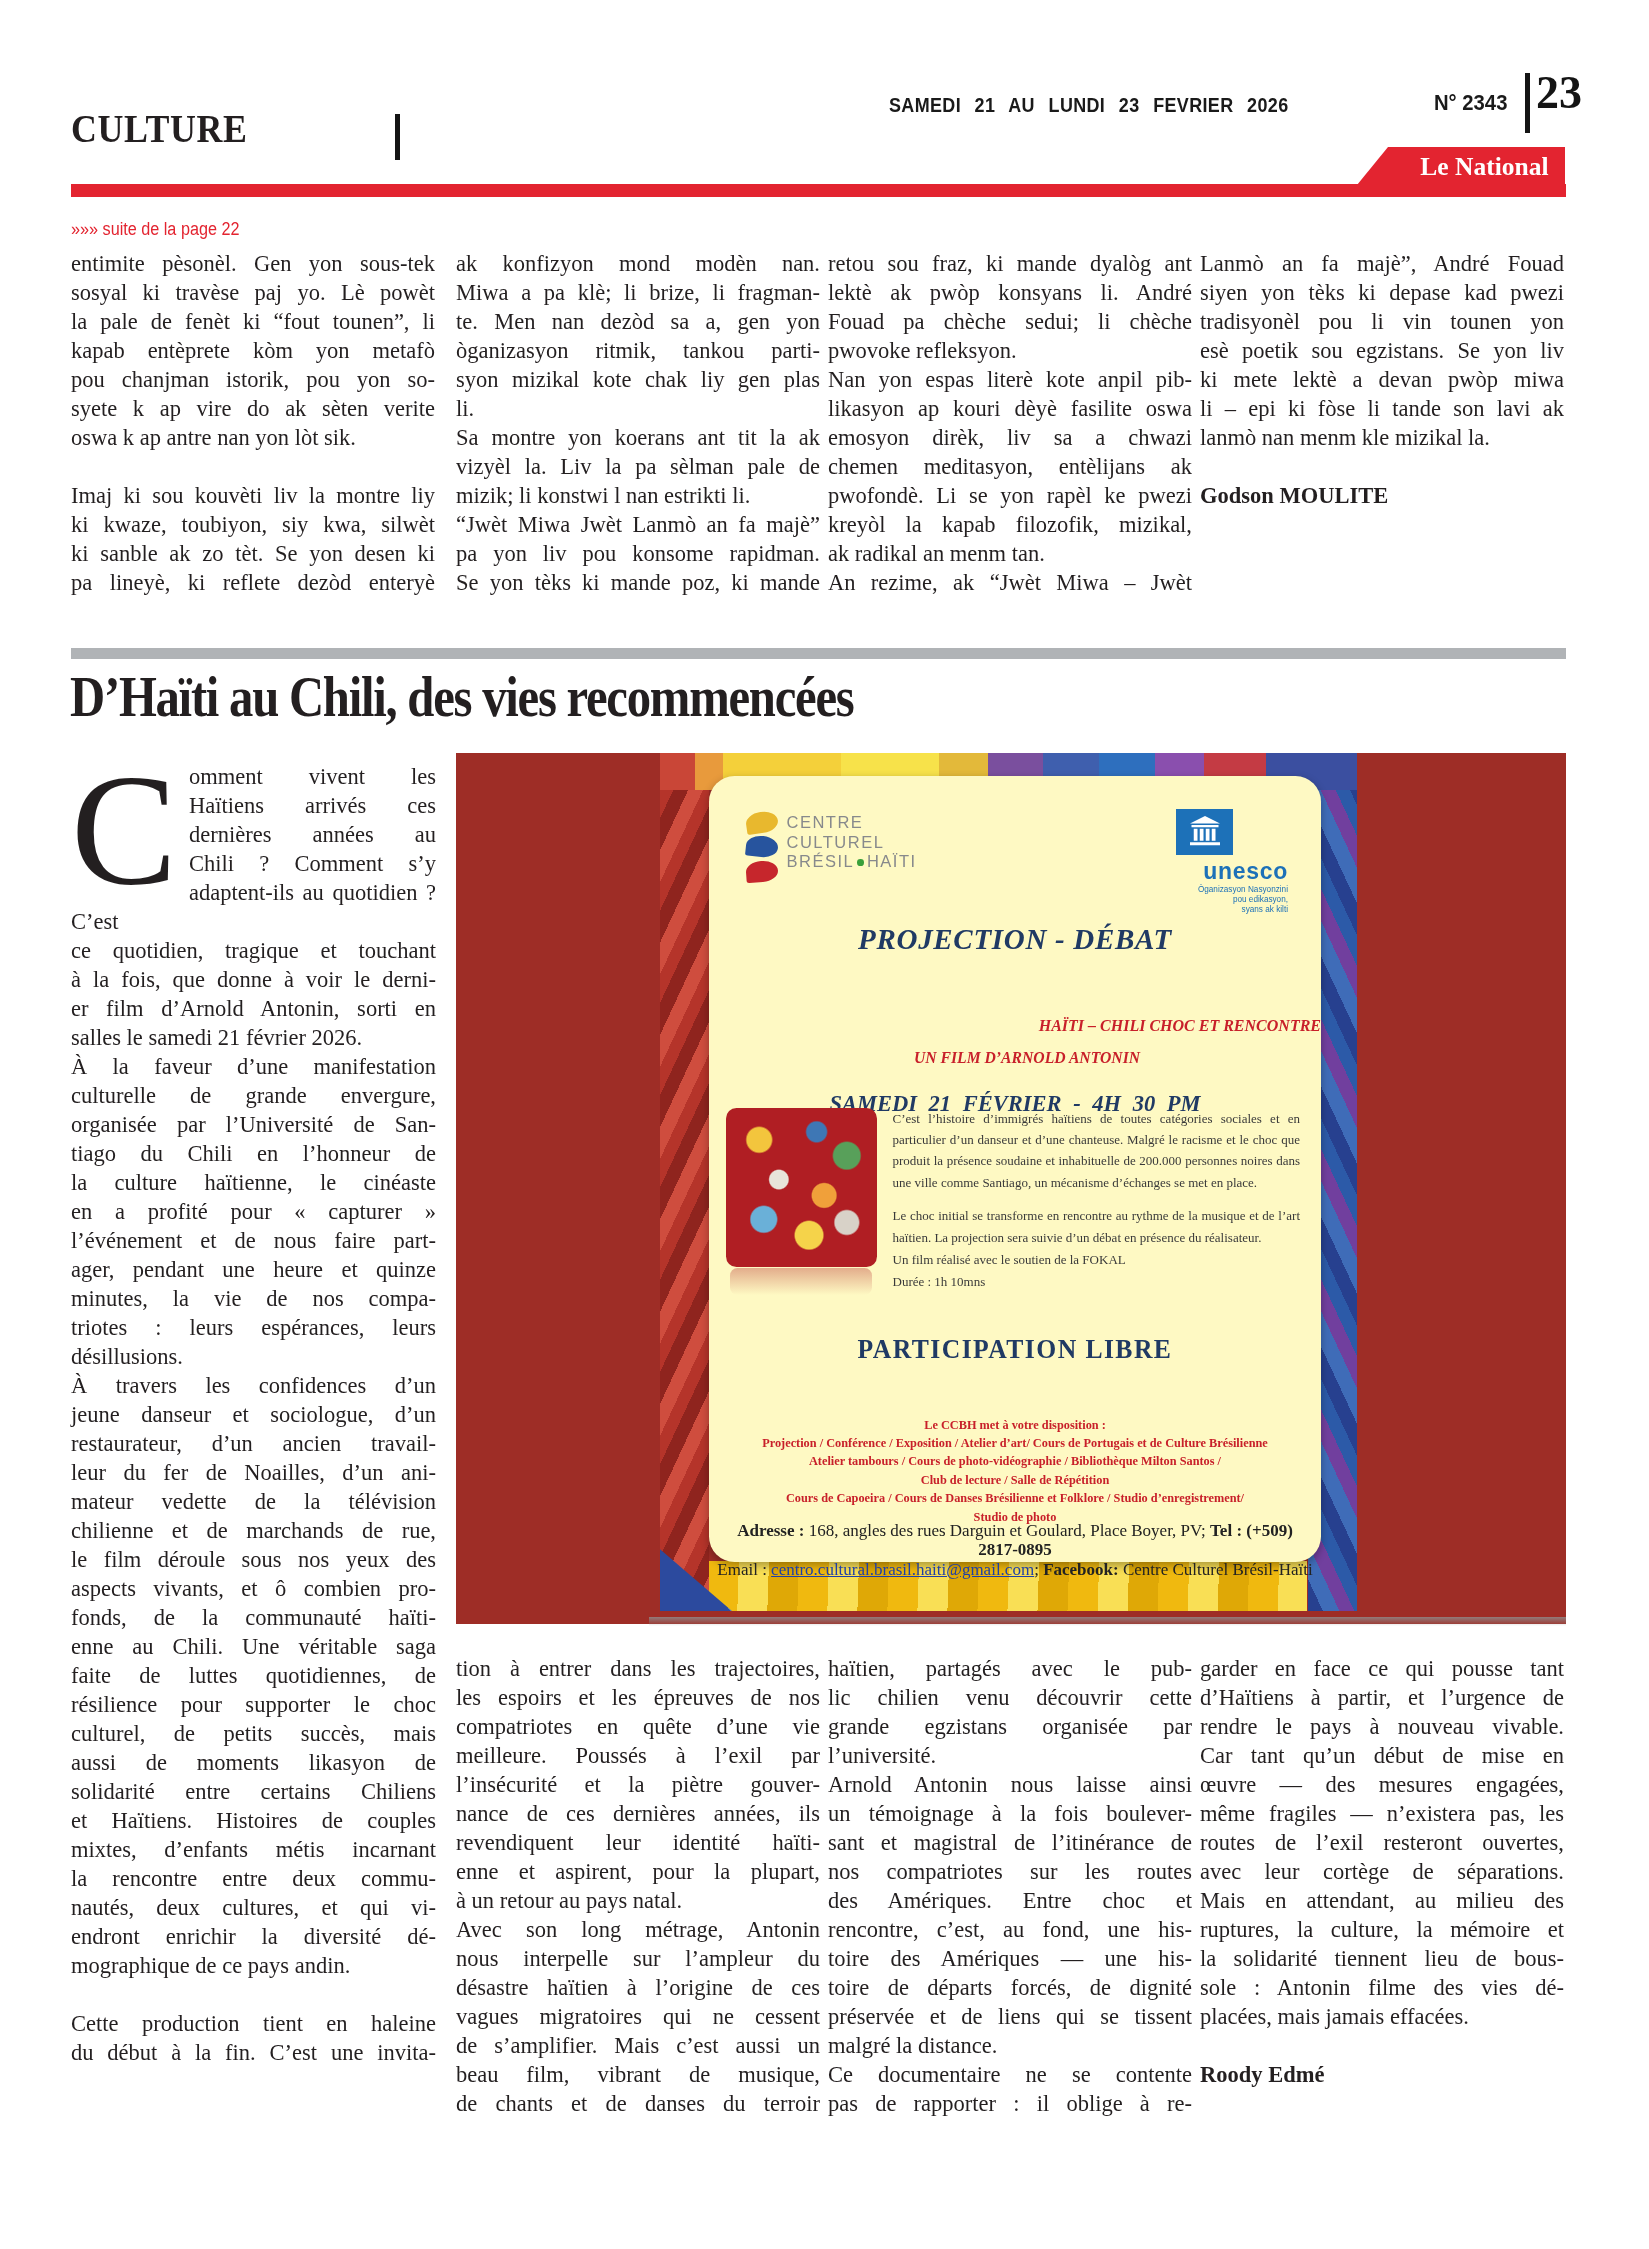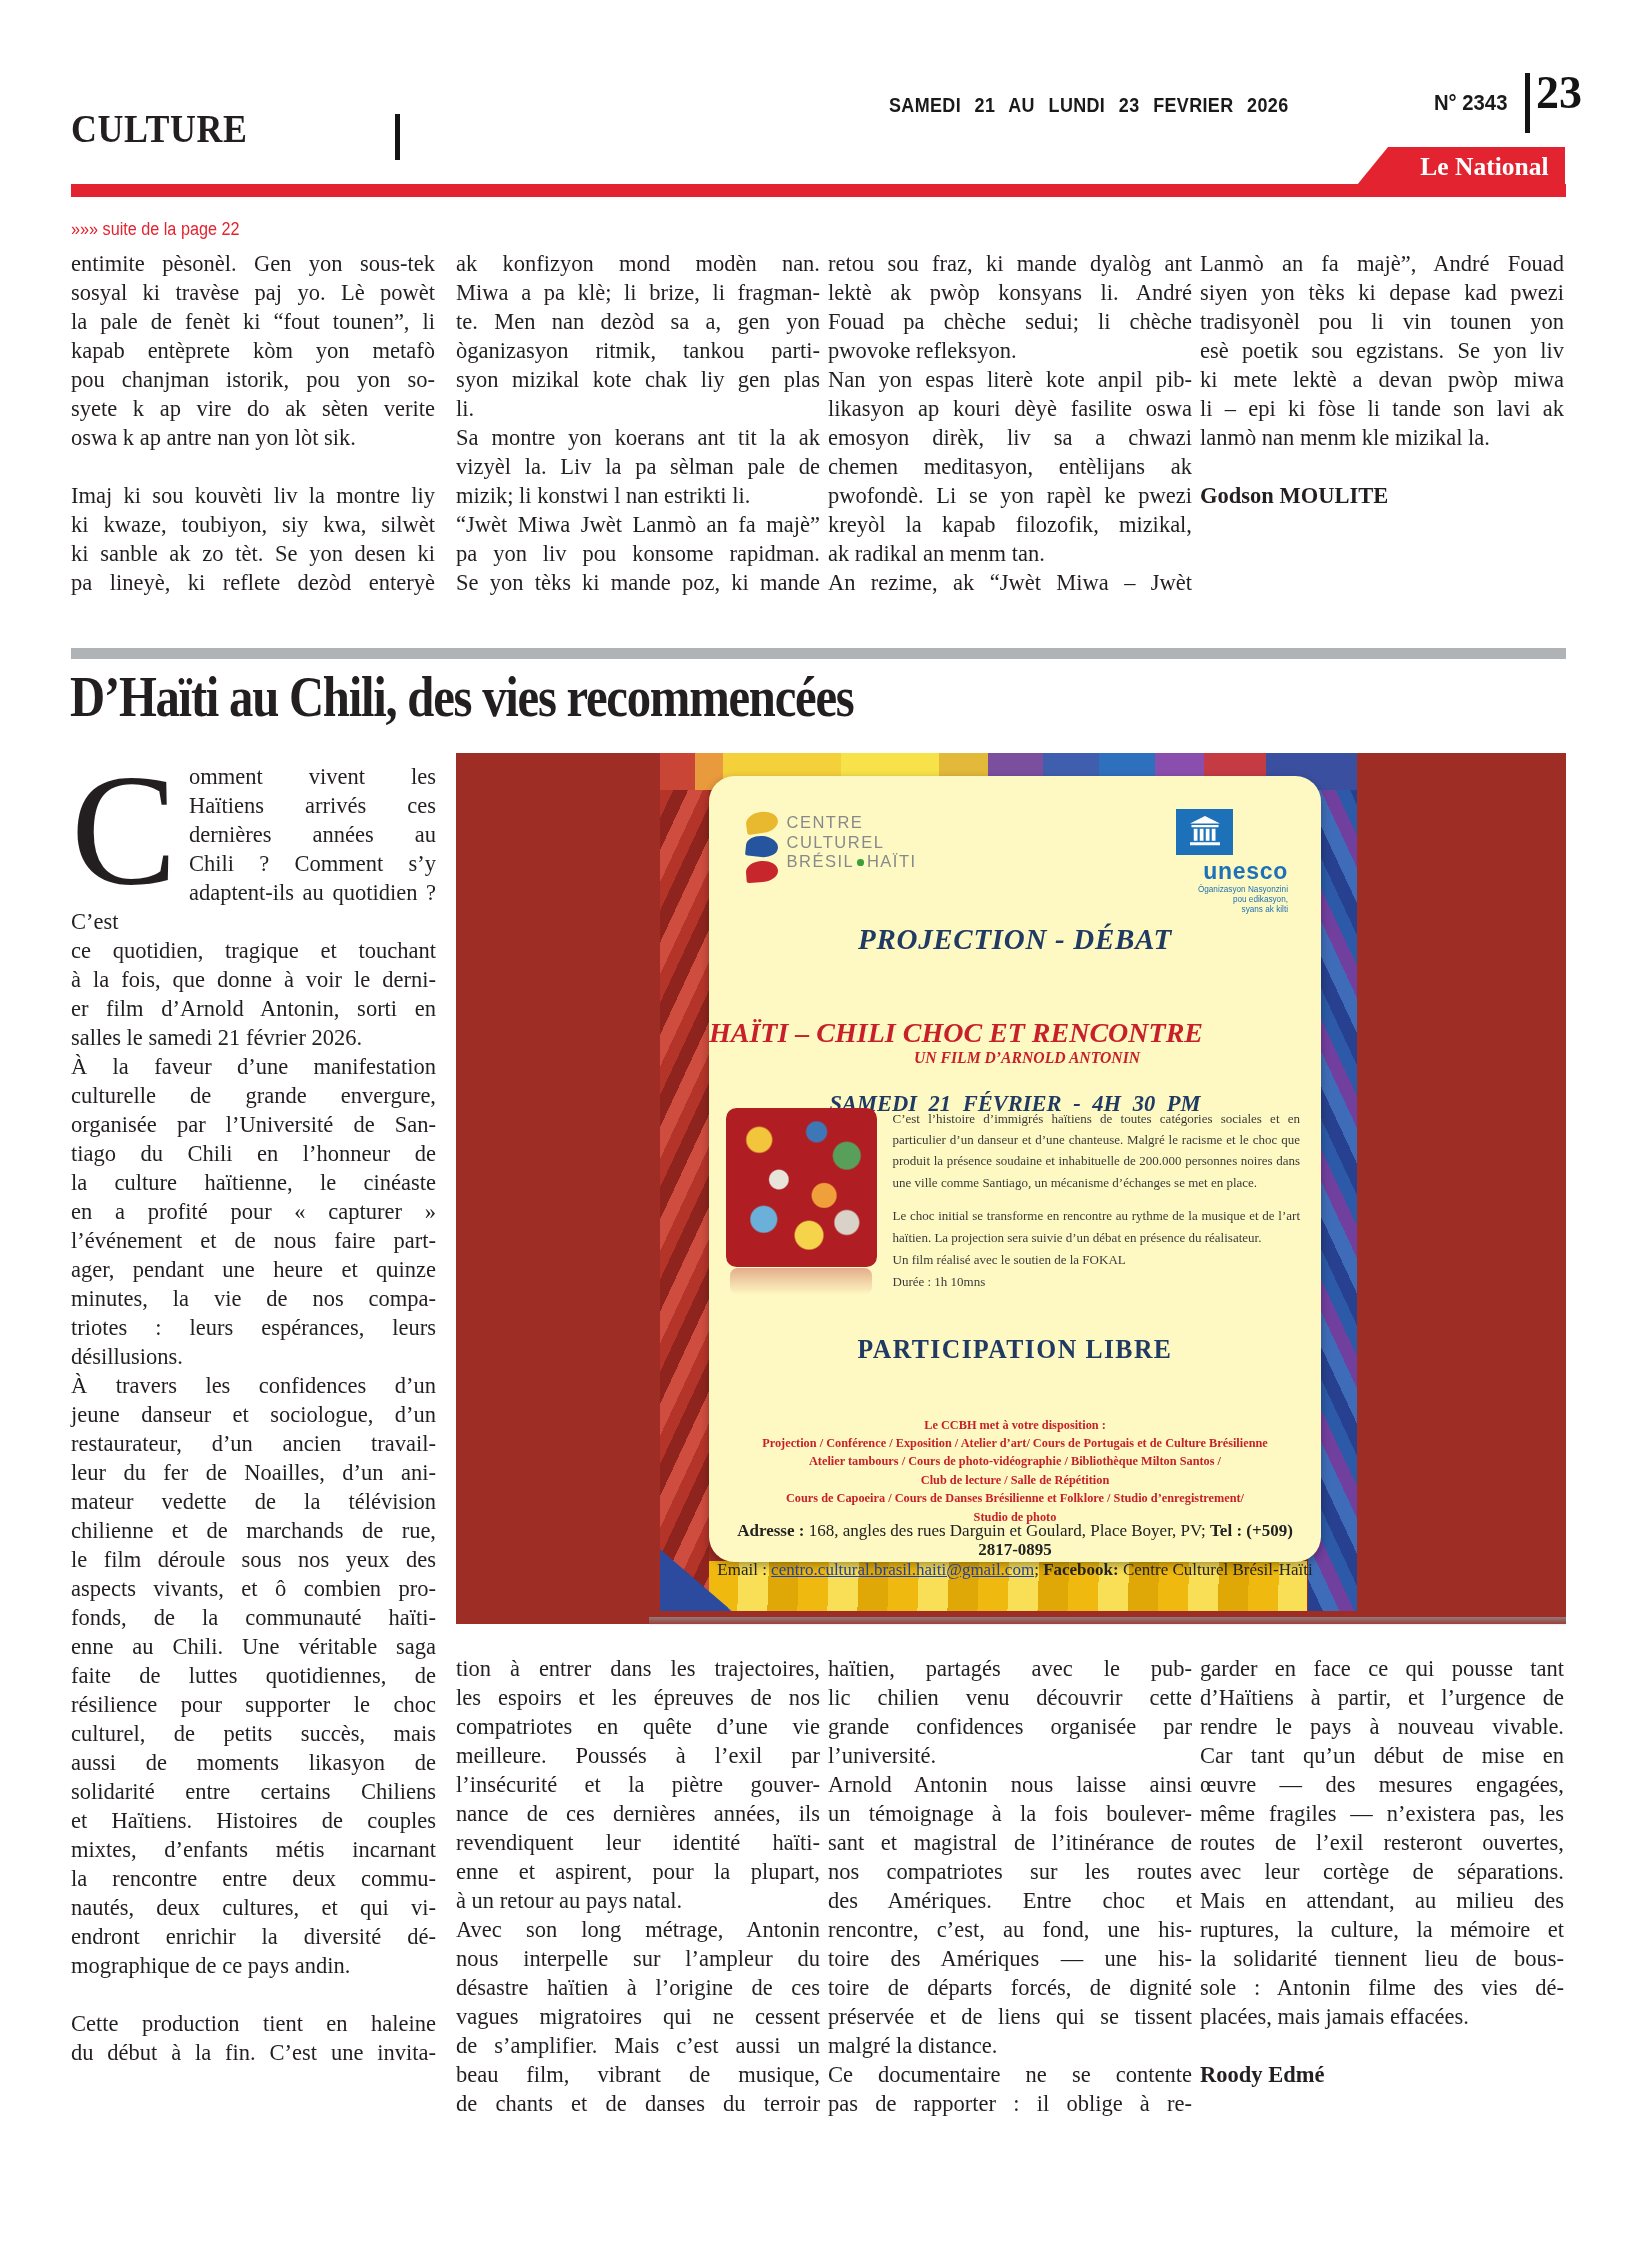--- a/index.html
+++ b/index.html
@@ -80,22 +80,22 @@
              letter-spacing:1.5px;color:#87898c;padding-top:4.5px;}
   .greendot{display:inline-block;width:6.7px;height:6.7px;border-radius:50%;background:#3aa03a;margin:0 3px 1.5px 3px;}
   .unesco{width:127px;text-align:right;}
   .unesco-box{width:57px;height:46px;background:#1d71b8;margin-left:15px;display:flex;align-items:center;justify-content:center;}
   .unesco-word{font-family:"Liberation Sans","DejaVu Sans",sans-serif;font-weight:bold;font-size:23px;
                color:#1d71b8;letter-spacing:0.7px;margin-top:3px;}
   .unesco-tag{font-family:"Liberation Sans","DejaVu Sans",sans-serif;font-size:8.2px;line-height:10px;color:#1d71b8;}
 
   .event-type{position:absolute;top:147px;left:0;right:0;text-align:center;color:#203a64;
               font-size:29px;font-weight:bold;font-style:italic;letter-spacing:0.7px;}
-  .film-title{position:absolute;top:241px;left:0;right:0;text-align:left;color:#c8202a;
-              font-size:28px;font-weight:bold;font-style:italic;}
+  .film-title{position:absolute;top:241px;left:0;right:0;text-align:right;color:#c8202a;
+              font-size:16px;font-weight:bold;font-style:italic;}
   .film-sub{position:absolute;top:273px;left:0;right:0;text-align:center;color:#c8202a;
             font-size:15.7px;font-weight:bold;font-style:italic;padding-left:24px;}
   .datetime{position:absolute;top:315px;left:0;right:0;text-align:center;color:#203a64;
             font-size:22.5px;font-weight:bold;font-style:italic;word-spacing:6px;}
   .info-row{position:absolute;top:332px;left:16.5px;right:21px;display:flex;gap:16px;}
   .thumb{width:151px;height:159px;border-radius:10.5px;flex:none;position:relative;
     background:
       radial-gradient(circle at 22% 20%,#f3c53d 0 7%,rgba(0,0,0,0) 8%),
       radial-gradient(circle at 60% 15%,#3e77b5 0 6%,rgba(0,0,0,0) 7%),
       radial-gradient(circle at 80% 30%,#58a05a 0 8%,rgba(0,0,0,0) 9%),
@@ -337,21 +337,21 @@
       <div class="ln j">nous interpelle sur l’ampleur du</div>
       <div class="ln j">désastre haïtien à l’origine de ces</div>
       <div class="ln j">vagues migratoires qui ne cessent</div>
       <div class="ln j">de s’amplifier. Mais c’est aussi un</div>
       <div class="ln j">beau film, vibrant de musique,</div>
       <div class="ln j">de chants et de danses du terroir</div>
     </div>
   <div class="abs col b3">
       <div class="ln j">haïtien, partagés avec le pub-</div>
       <div class="ln j">lic chilien venu découvrir cette</div>
-      <div class="ln j">grande confidences organisée par</div>
+      <div class="ln j">grande egzistans organisée par</div>
       <div class="ln">l’université.</div>
       <div class="ln j">Arnold Antonin nous laisse ainsi</div>
       <div class="ln j">un témoignage à la fois boulever-</div>
       <div class="ln j">sant et magistral de l’itinérance de</div>
       <div class="ln j">nos compatriotes sur les routes</div>
       <div class="ln j">des Amériques. Entre choc et</div>
       <div class="ln j">rencontre, c’est, au fond, une his-</div>
       <div class="ln j">toire des Amériques — une his-</div>
       <div class="ln j">toire de départs forcés, de dignité</div>
       <div class="ln j">préservée et de liens qui se tissent</div>

